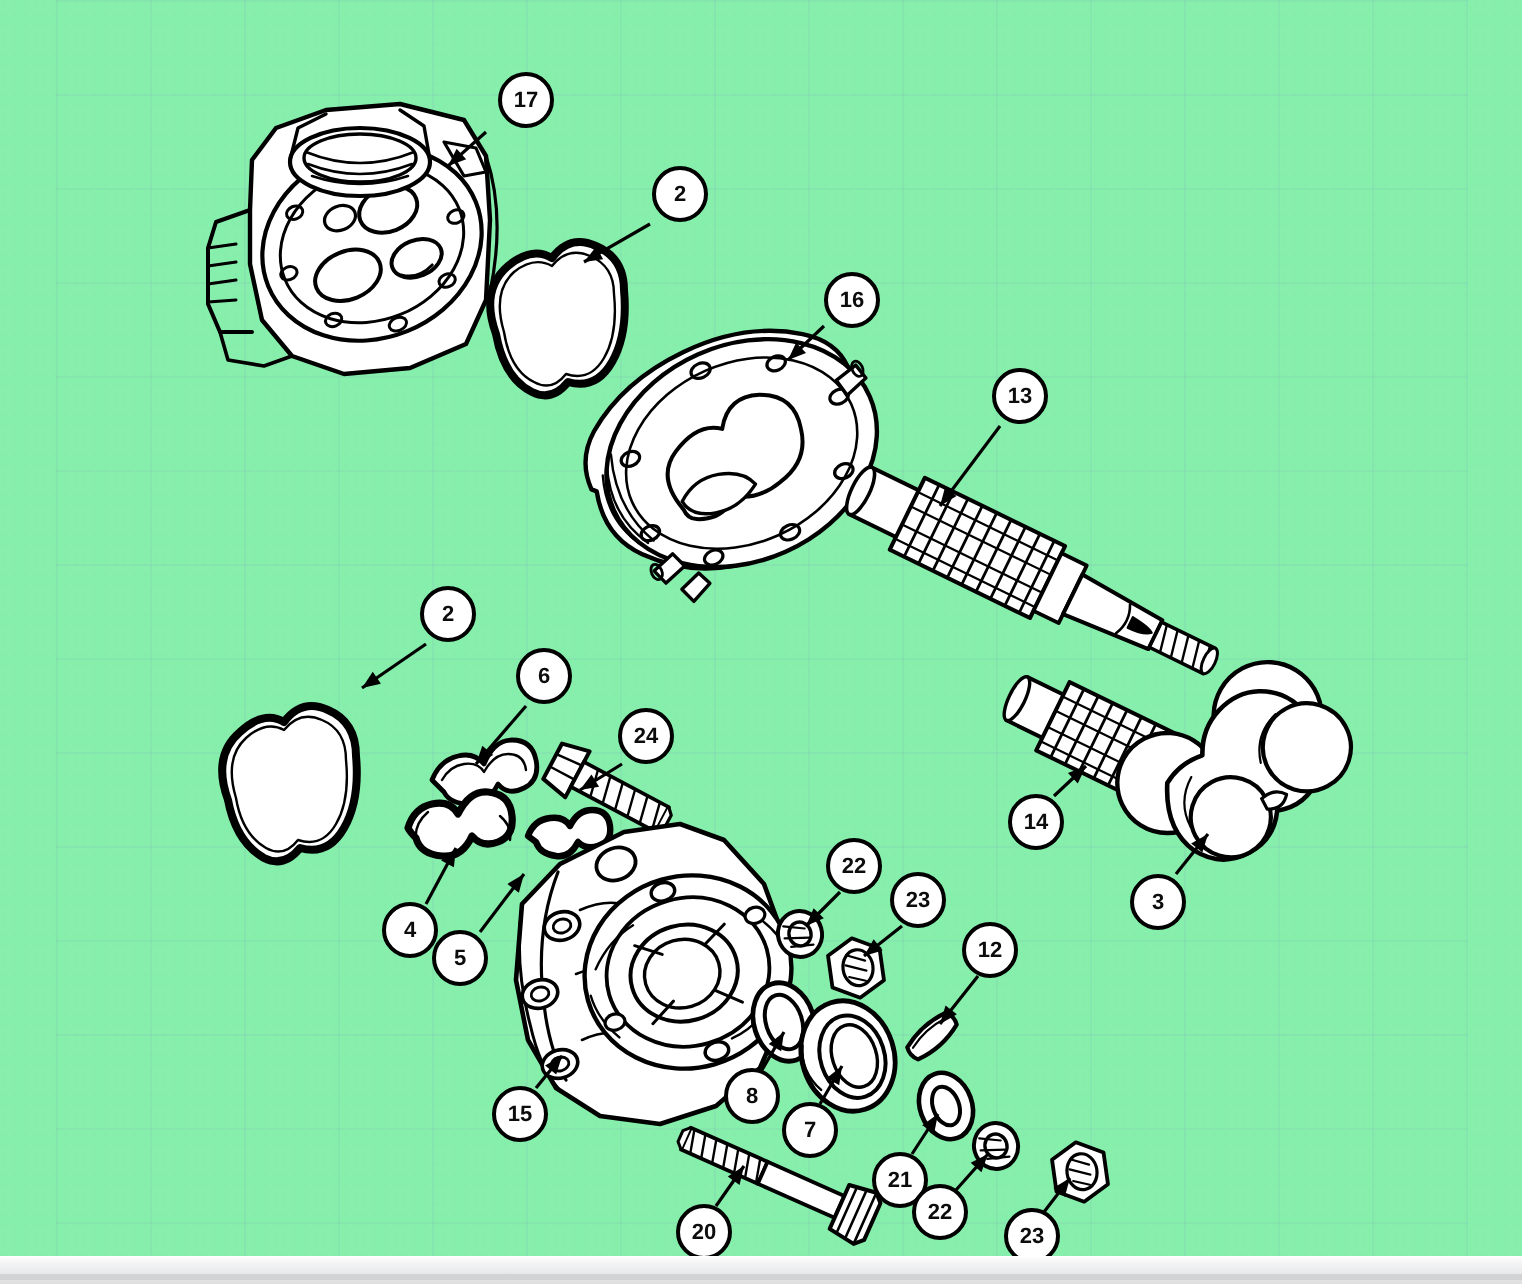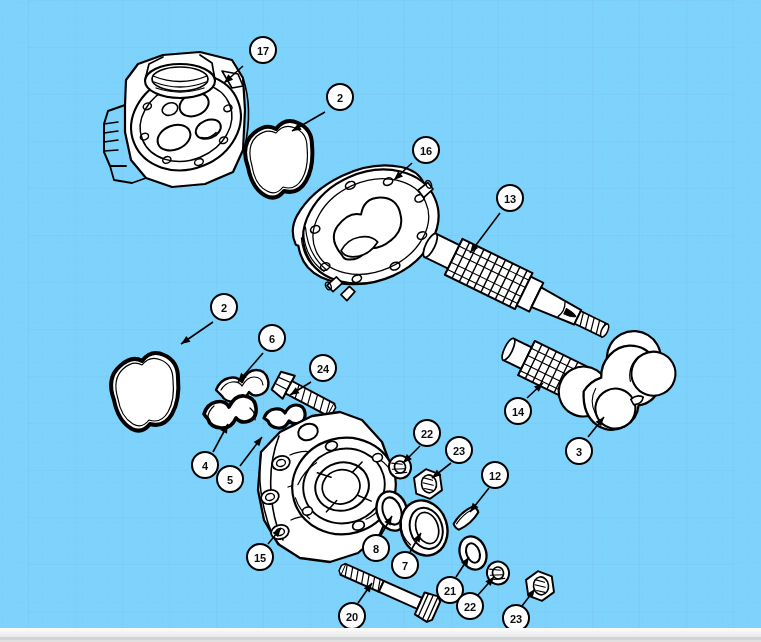--- a/index.html
+++ b/index.html
@@ -1,18 +1,18 @@
 <!DOCTYPE html>
 <html><head>
 <meta charset="utf-8">
 <style>
   html,body{margin:0;padding:0;background:#fff;}
   body{width:761px;height:642px;overflow:hidden;
        font-family:"Liberation Sans", sans-serif;}
-  #stage{position:relative;width:761px;height:642px;background:#7dd3fc;text-align:center;}
+  #stage{position:relative;width:761px;height:642px;background:#86efac;text-align:center;}
   
   #grid{position:absolute;left:28px;top:0;width:706px;height:628px;
         background-image:
           linear-gradient(to right, rgba(120,140,190,.085) 1px, transparent 1px),
           linear-gradient(to bottom, rgba(120,140,190,.085) 1px, transparent 1px);
         background-size:47px 47px;pointer-events:none;}
   #grain{position:absolute;inset:0;pointer-events:none;
         background-image:radial-gradient(rgba(150,160,190,.05) 1px, transparent 1px);
         background-size:5px 5px;}
   #bottomband{position:absolute;left:0;top:628px;width:761px;height:14px;

